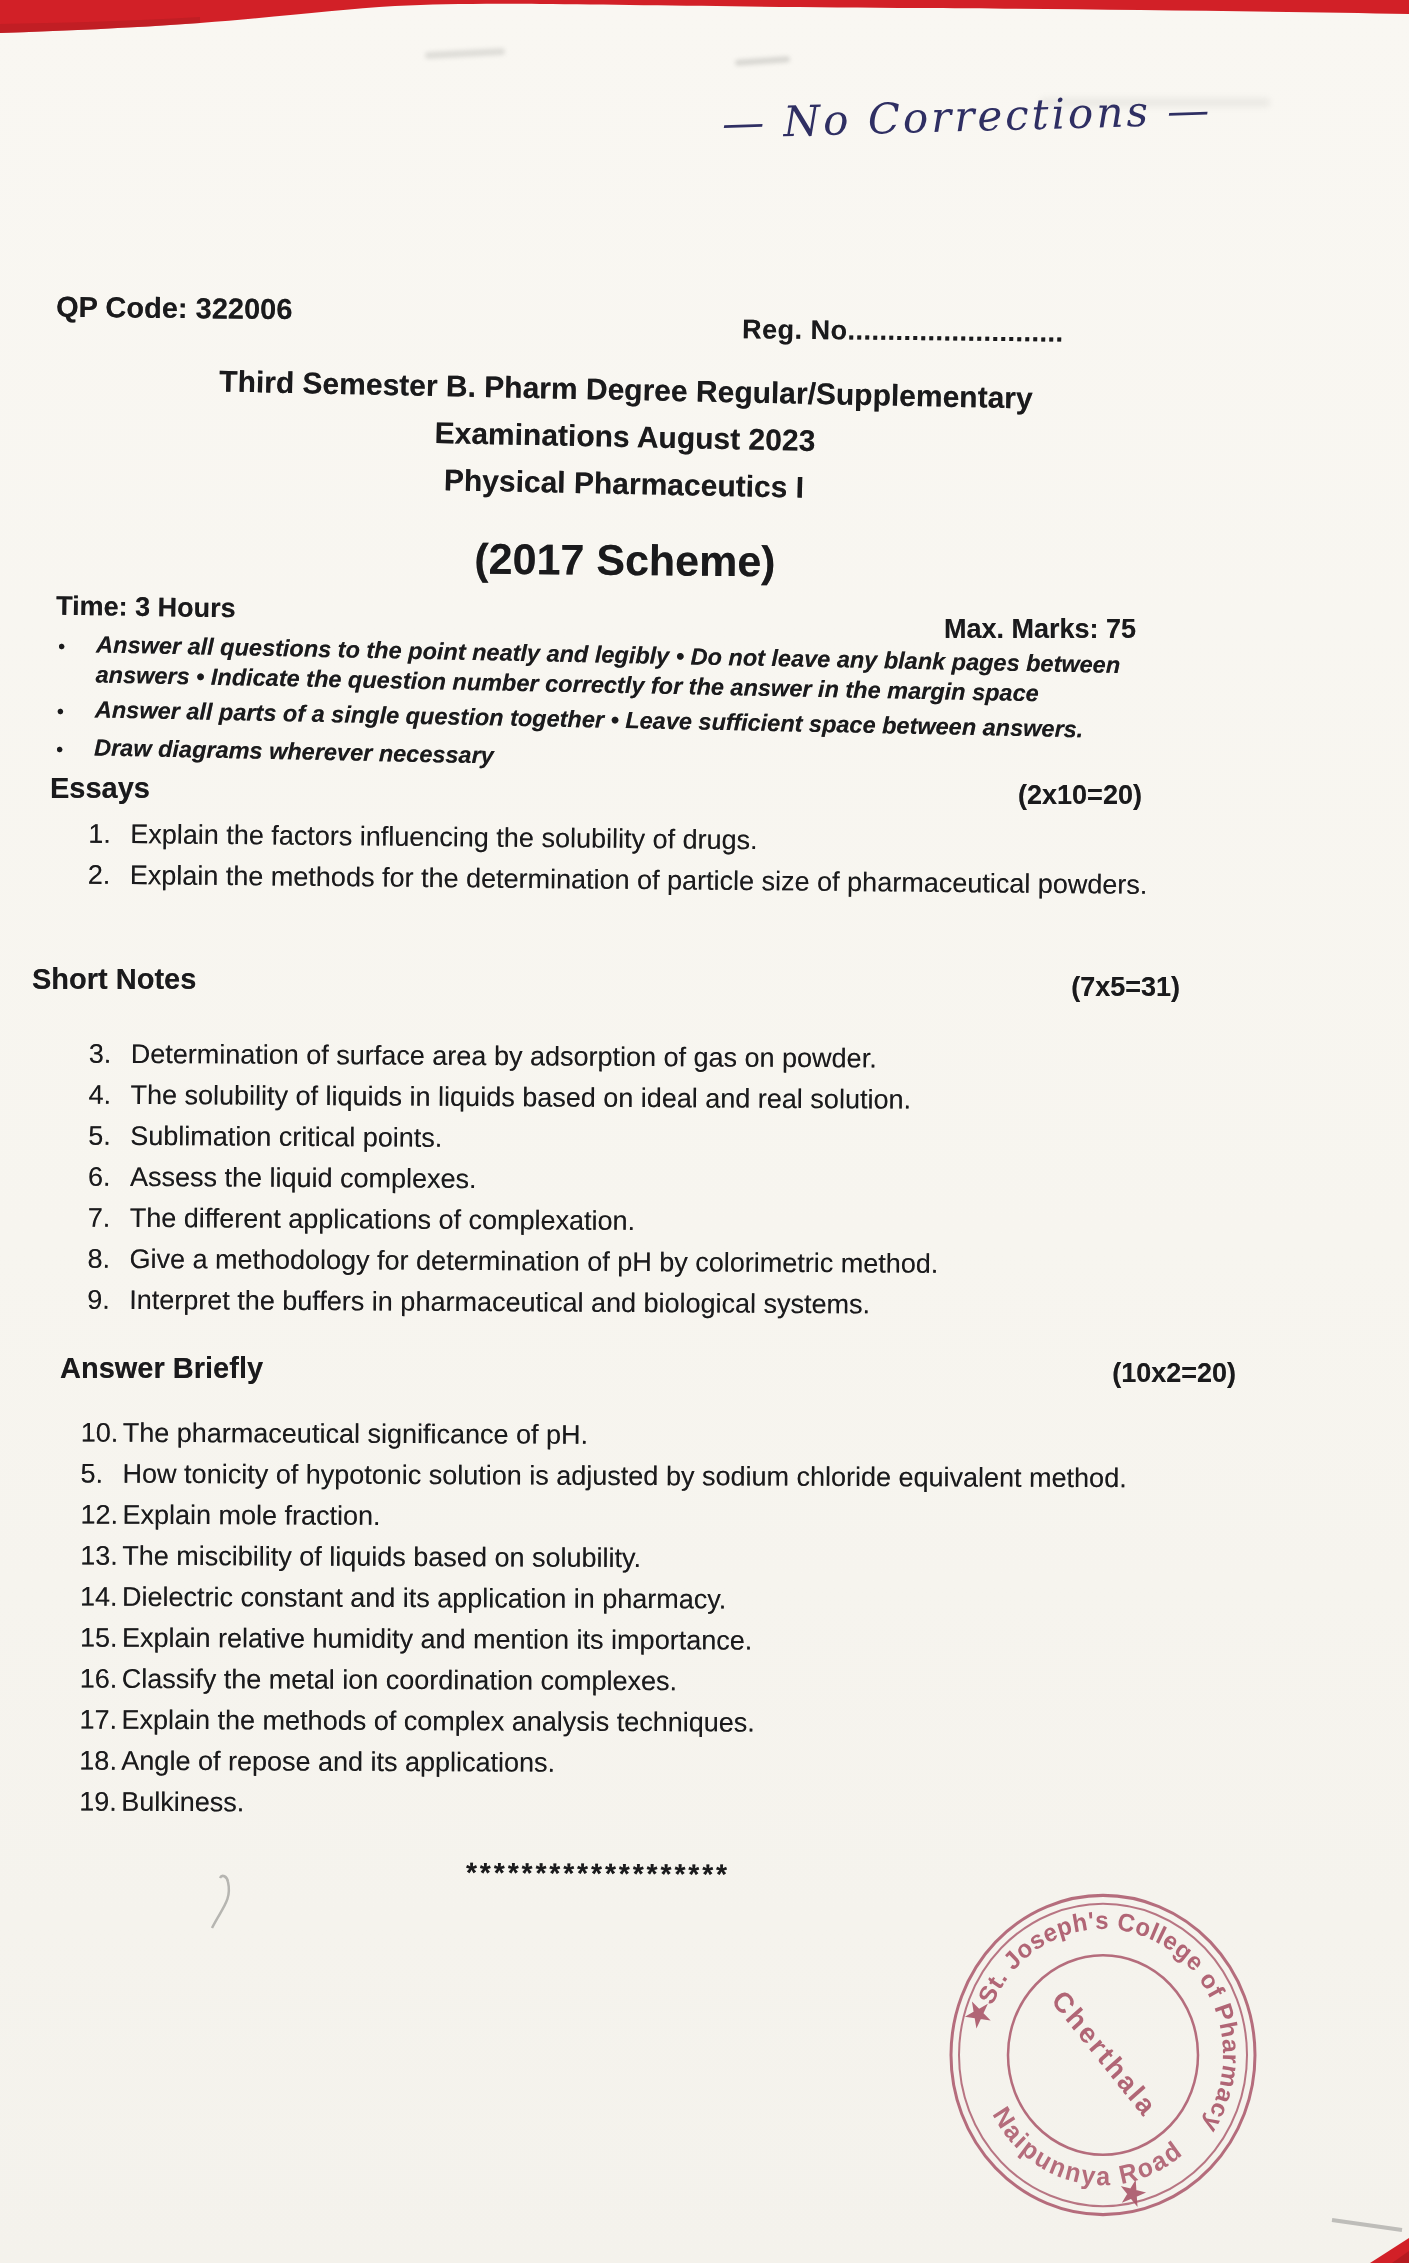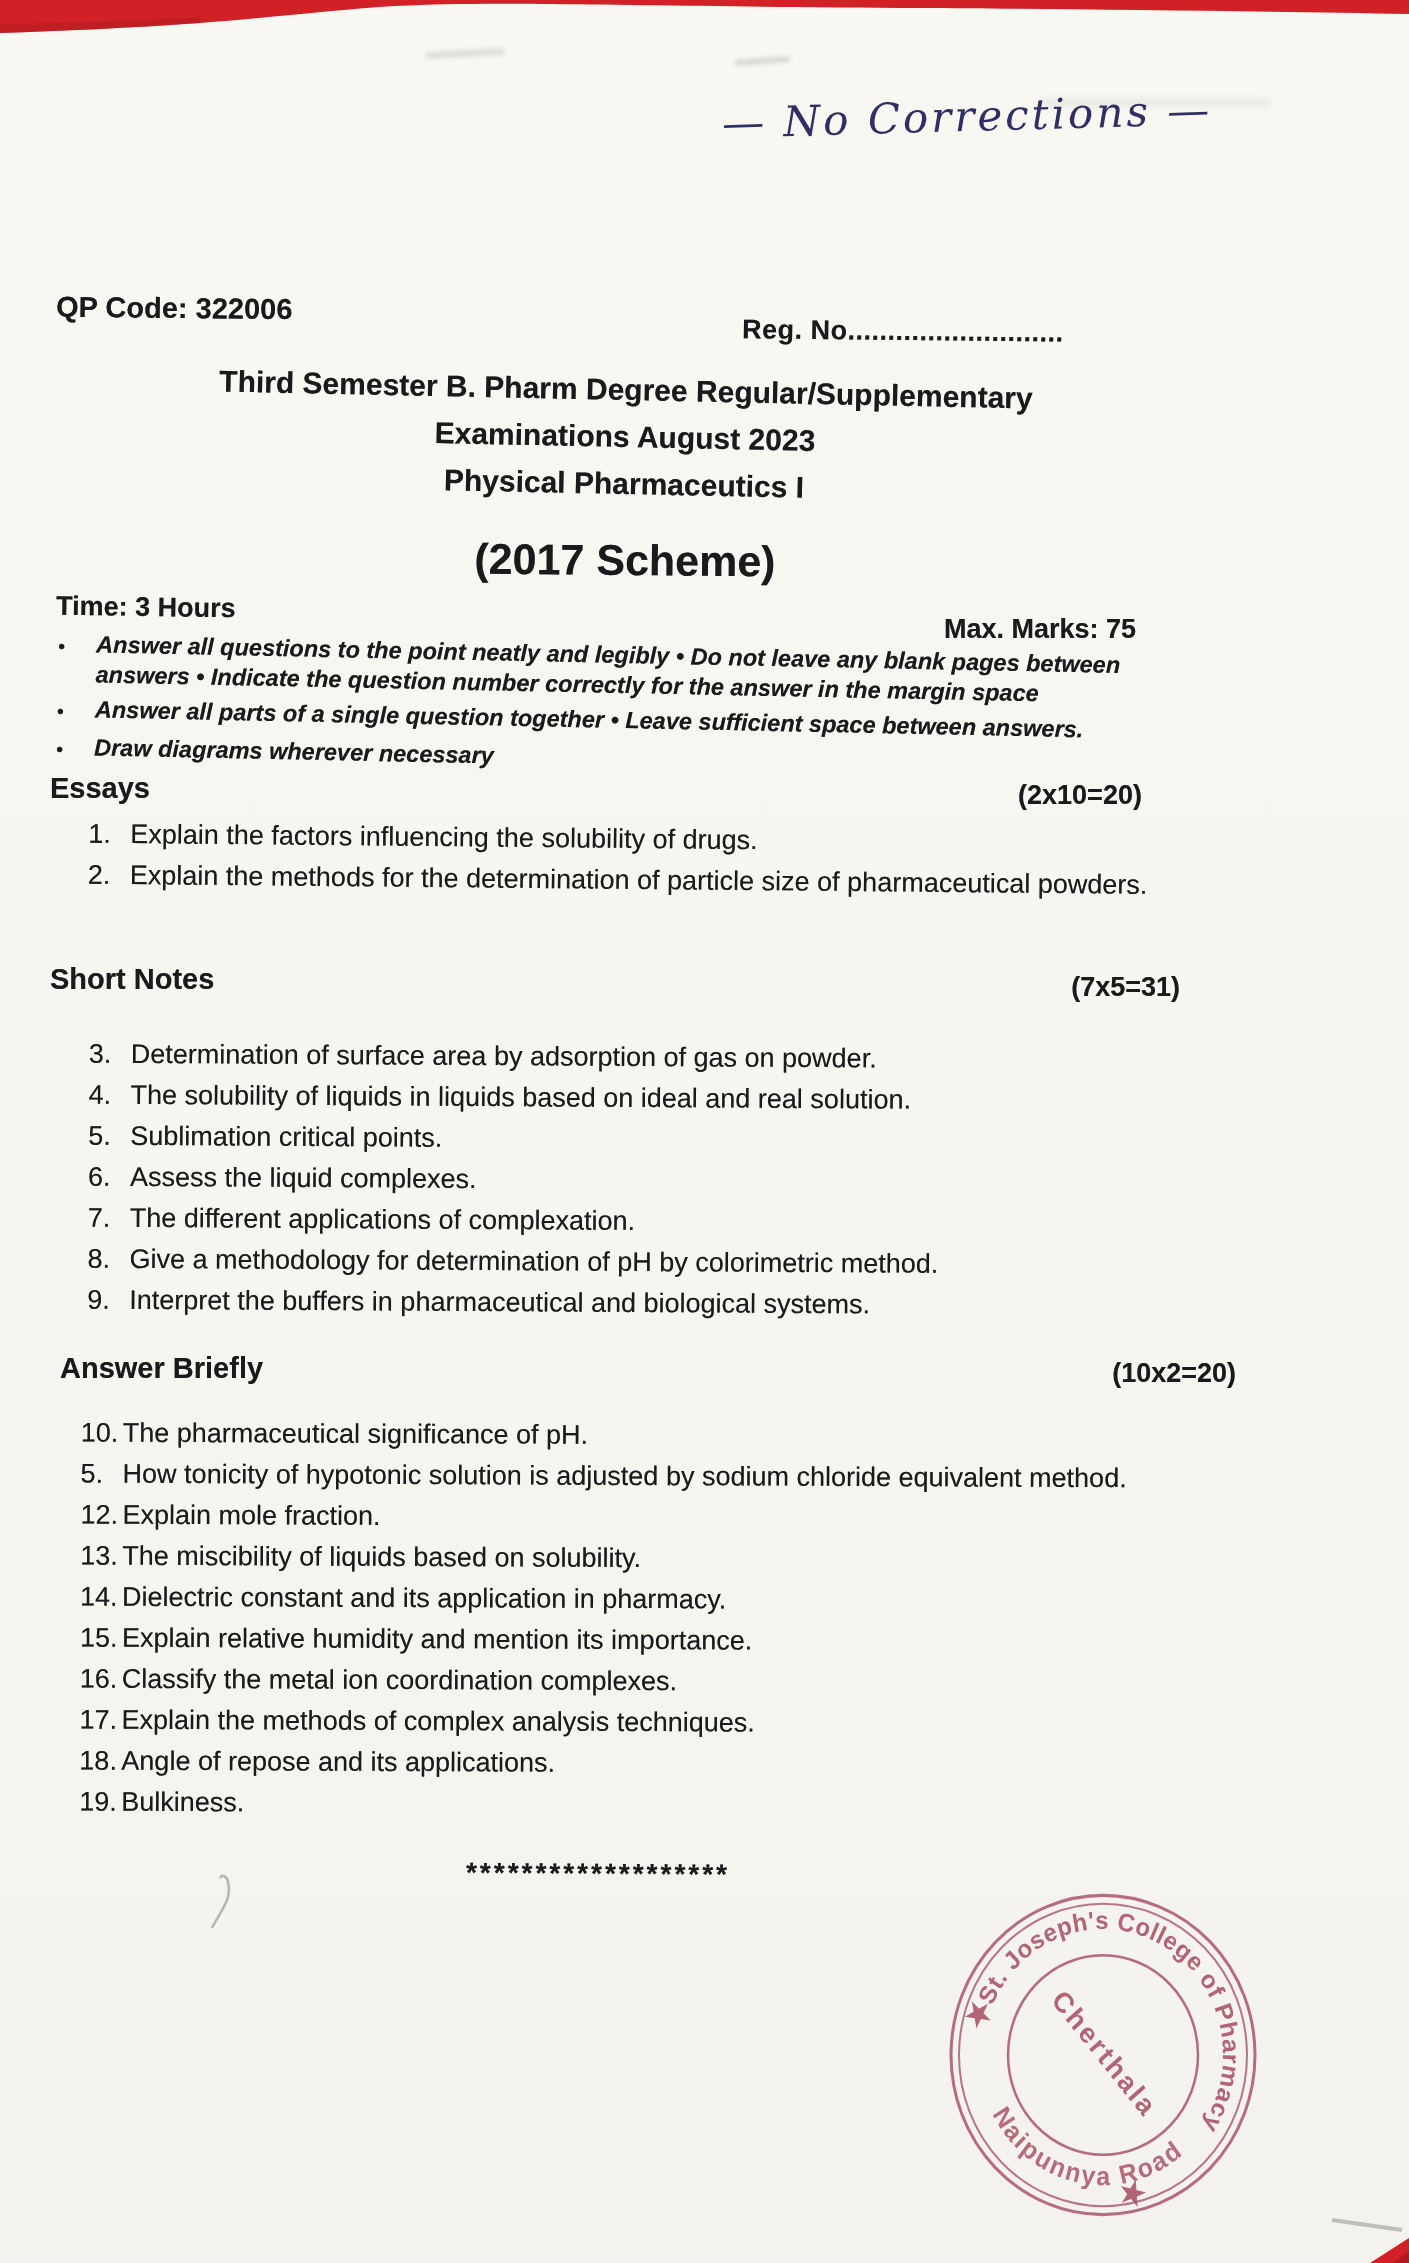--- a/index.html
+++ b/index.html
@@ -100,21 +100,21 @@
   <div class="q">
     <span class="qnum">1.</span>
     <span class="qtext">Explain the factors influencing the solubility of drugs.</span>
   </div>
   <div class="q">
     <span class="qnum">2.</span>
     <span class="qtext">Explain the methods for the determination of particle size of pharmaceutical powders.</span>
   </div>
 </div>
 
-<div class="abs sec-head scan-text" style="left:50px;top:963px;">Short Notes</div>
+<div class="abs sec-head scan-text" style="left:32px;top:963px;">Short Notes</div>
 <div class="abs sec-marks scan-text" style="left:980px;top:972px;">(7x5=31)</div>
 
 <div class="abs qlist short scan-text" style="left:88px;top:1038px;">
   <div class="q">
     <span class="qnum">3.</span>
     <span class="qtext">Determination of surface area by adsorption of gas on powder.</span>
   </div>
   <div class="q">
     <span class="qnum">4.</span>
     <span class="qtext">The solubility of liquids in liquids based on ideal and real solution.</span>

